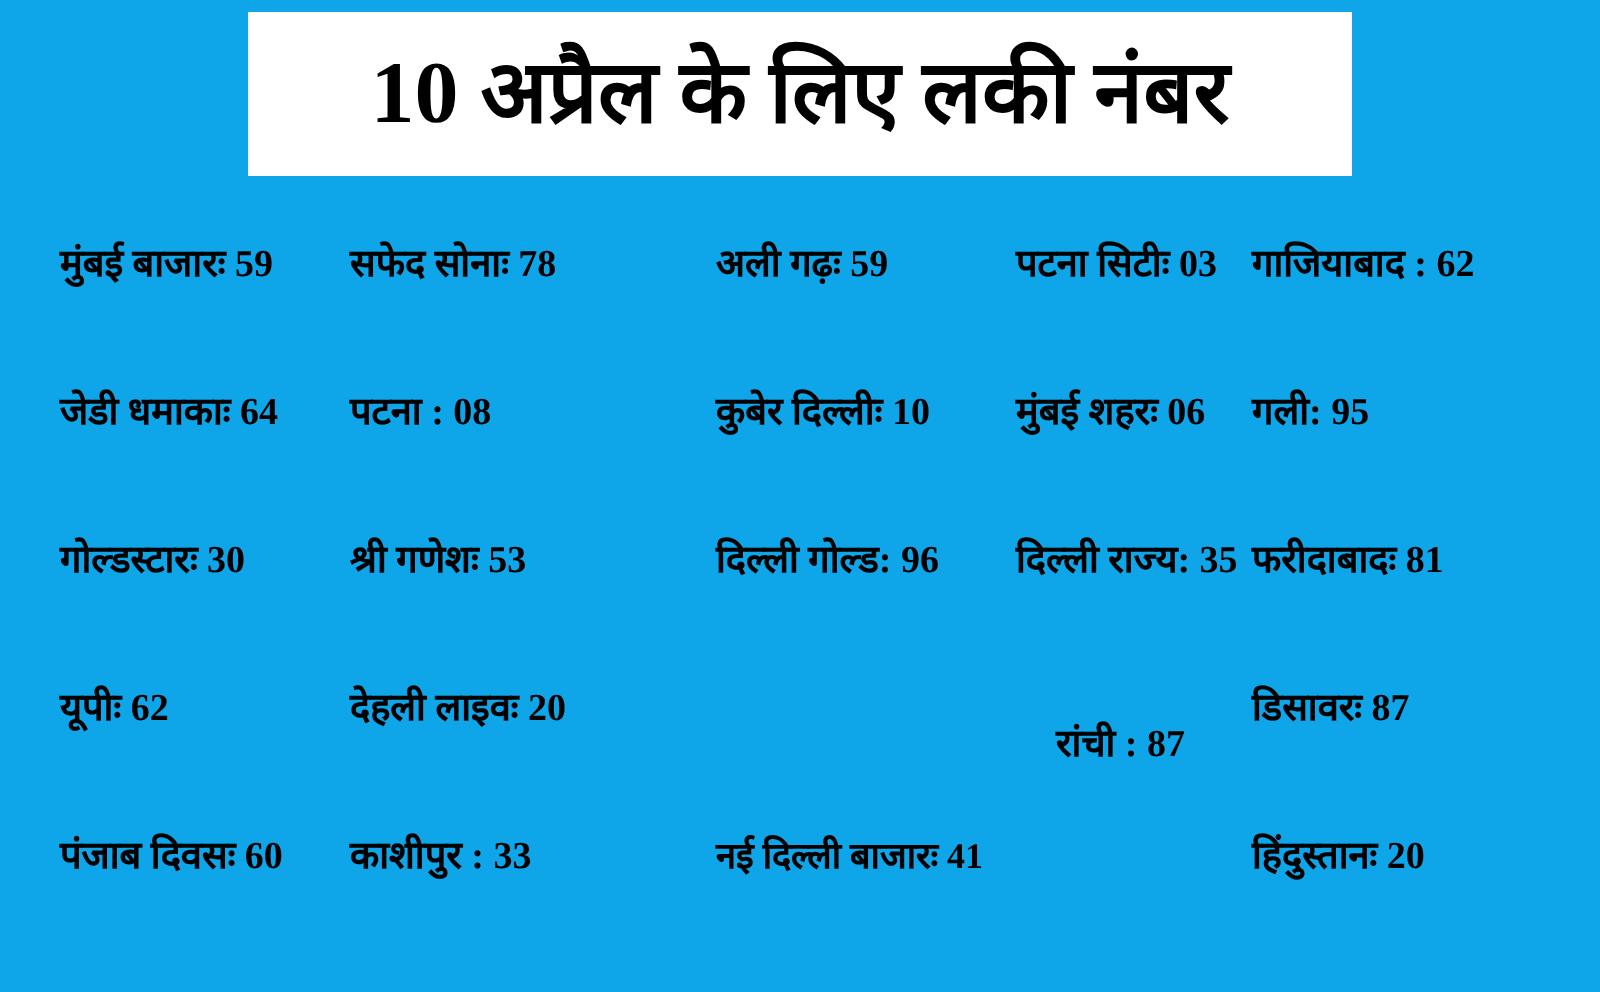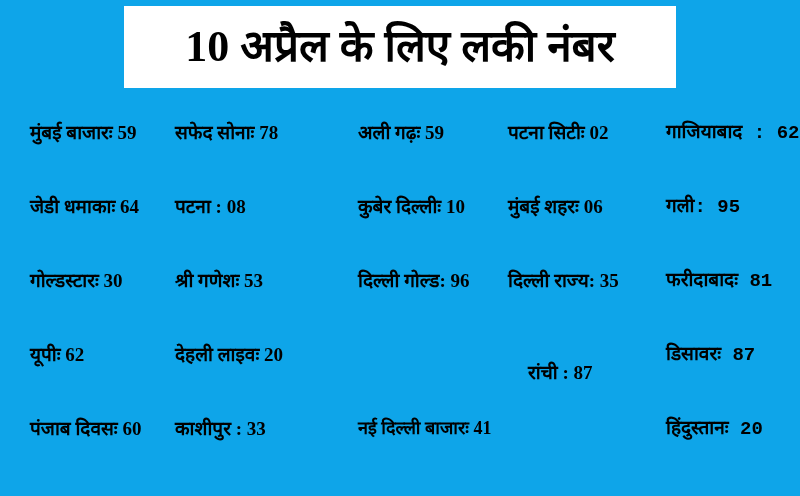--- a/index.html
+++ b/index.html
@@ -67,21 +67,21 @@
     line-height: 1.2;
   }
   .cell .num {
     font-weight: bold;
   }
   
   .c0 { left: 10px; margin-left: 20px; }
   .c1 { left: 175px; }
   .c2 { left: 358px; }
   .c3 { left: 508px; }
-  .c4 { left: 666px; font-family: Liberation Mono, monospace; }
+  .c4 { left: 626px; }
 </style>
 </head>
 <body>
 
 <div class="page">
 
   <div class="title-bar">
     <div class="title-text">10 अप्रैल के लिए लकी नंबर</div>
   </div>
 
@@ -95,21 +95,21 @@
       <div class="cell c1">
         <span>सफेद सोनाः</span>
         <span class="num"> 78</span>
       </div>
       <div class="cell c2">
         <span>अली गढ़ः</span>
         <span class="num"> 59</span>
       </div>
       <div class="cell c3">
         <span>पटना सिटीः</span>
-        <span class="num"> 02</span>
+        <span class="num"> 03</span>
       </div>
       <div class="cell c4">
         <span>गाजियाबाद :</span>
         <span class="num"> 62</span>
       </div>
     </div>
 
     <div class="row" style="top:74px;">
       <div class="cell c0">
         <span>जेडी धमाकाः</span>

